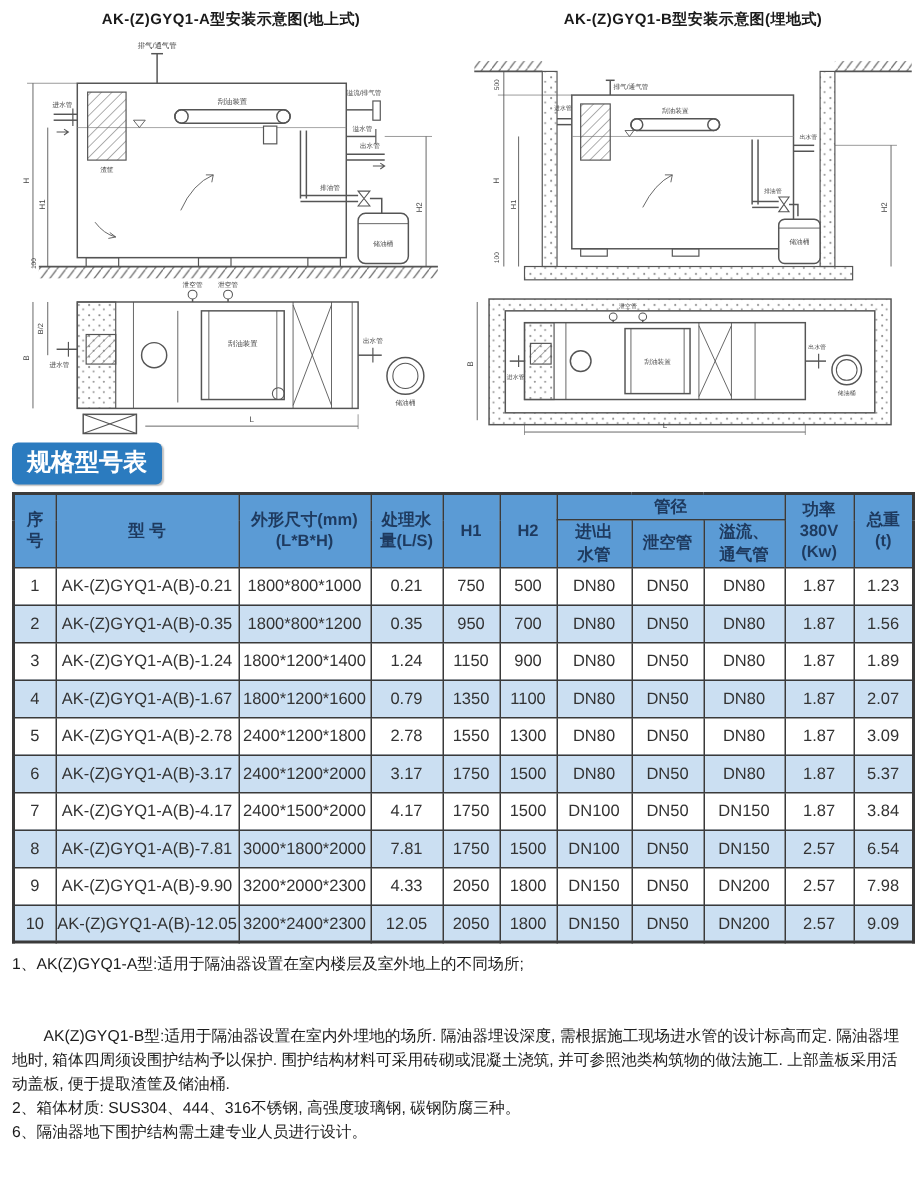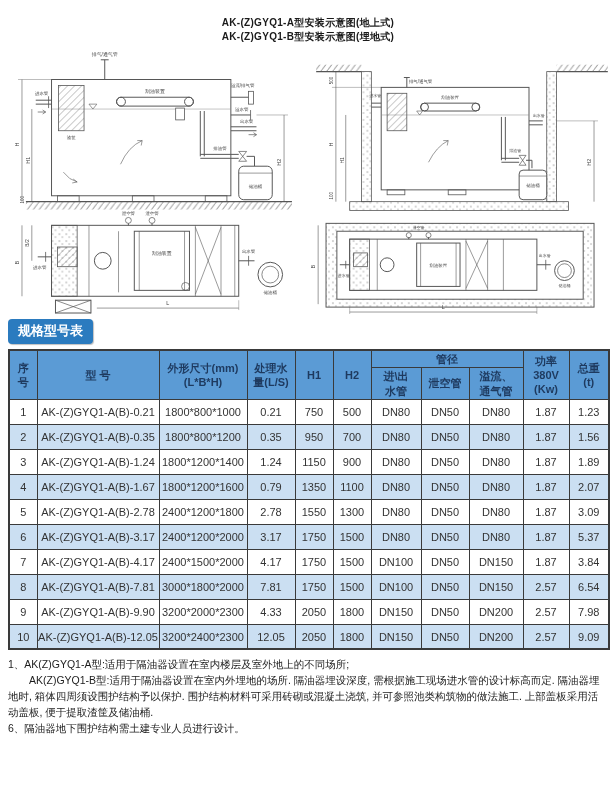--- a/index.html
+++ b/index.html
@@ -2,48 +2,48 @@
 <html><head>
 <meta charset="utf-8">
 <style>
   * { margin:0; padding:0; box-sizing:border-box; }
   html,body { background:#fff; }
   body {
     width:616px; height:786px; overflow:hidden;
     font-family:"Liberation Sans","DejaVu Sans",sans-serif;
     color:#222; position:relative;
   }
-  .titles-row { display:flex; padding-top:16px;flex-direction:column; }
+  .titles-row { display:flex; padding-top:6px; }
   .title { flex:1; text-align:center; font-size:10px; font-weight:bold; color:#1a1a1a; letter-spacing:0.3px; }
   .diagrams-row { display:flex; height:268px; margin-top:2px; }
   .diagram { flex:1; position:relative; }
   svg { display:block; }
   svg text { font-family:"Liberation Sans","DejaVu Sans",sans-serif; fill:#444; }
   .badge {
     display:inline-block; margin:5px 0 5px 8px;
-    background:#2b7bbf; color:#fff; font-size:13px; font-weight:bold;
+    background:#2b7bbf; color:#fff; font-size:16px; font-weight:bold;
     padding:3px 10px 4px; border-radius:4px; box-shadow:1px 1px 1px rgba(0,0,0,0.25);
   }
   table.spec {
     width:600px; margin:0 8px; border-collapse:collapse;
     border:2px solid #3a3a3a; table-layout:fixed;
   }
   table.spec th, table.spec td {
     border:1px solid #3a3a3a; text-align:center; vertical-align:middle;
     font-size:11px; padding:1px 0;
   }
   table.spec th {
     background:#5b9bd5; color:#1e3a5f; font-weight:bold;
     white-space:pre-line; line-height:1.3;
   }
   table.spec td { color:#333; height:25px; background:#fff; }
   table.spec tr.alt td { background:#cbdff2; }
   .notes { margin:6px 8px 0; font-size:10.5px; line-height:16px; color:#1c1c1c; }
   .notes .note-title { font-weight:bold; }
-  .notes .note.cont { text-indent:2em; }
+  .notes .note.cont { text-indent:2em;margin-top:32px; }
   col.c-no{width:28px} col.c-model{width:122px} col.c-size{width:88px}
   col.c-flow{width:48px} col.c-h1{width:38px} col.c-h2{width:38px}
   col.c-p1{width:50px} col.c-p2{width:48px} col.c-p3{width:54px}
   col.c-pw{width:46px} col.c-wt{width:40px}
 </style>
 </head>
 <body>
 
 
 
@@ -484,18 +484,19 @@
         <td>2.57</td>
         <td>9.09</td>
       </tr>
     </tbody>
 </table>
 
 <div class="notes">
   <div id="notes-list">
       <div class="note">1、AK(Z)GYQ1-A型:适用于隔油器设置在室内楼层及室外地上的不同场所;</div>
       <div class="note cont">AK(Z)GYQ1-B型:适用于隔油器设置在室内外埋地的场所. 隔油器埋设深度, 需根据施工现场进水管的设计标高而定. 隔油器埋地时, 箱体四周须设围护结构予以保护. 围护结构材料可采用砖砌或混凝土浇筑, 并可参照池类构筑物的做法施工. 上部盖板采用活动盖板, 便于提取渣筐及储油桶.</div>
+      <div class="note">2、箱体材质: SUS304、444、316不锈钢, 高强度玻璃钢, 碳钢防腐三种。</div>
       <div class="note">6、隔油器地下围护结构需土建专业人员进行设计。</div>
     </div>
 </div>
 
 
 
 
 </body></html>

